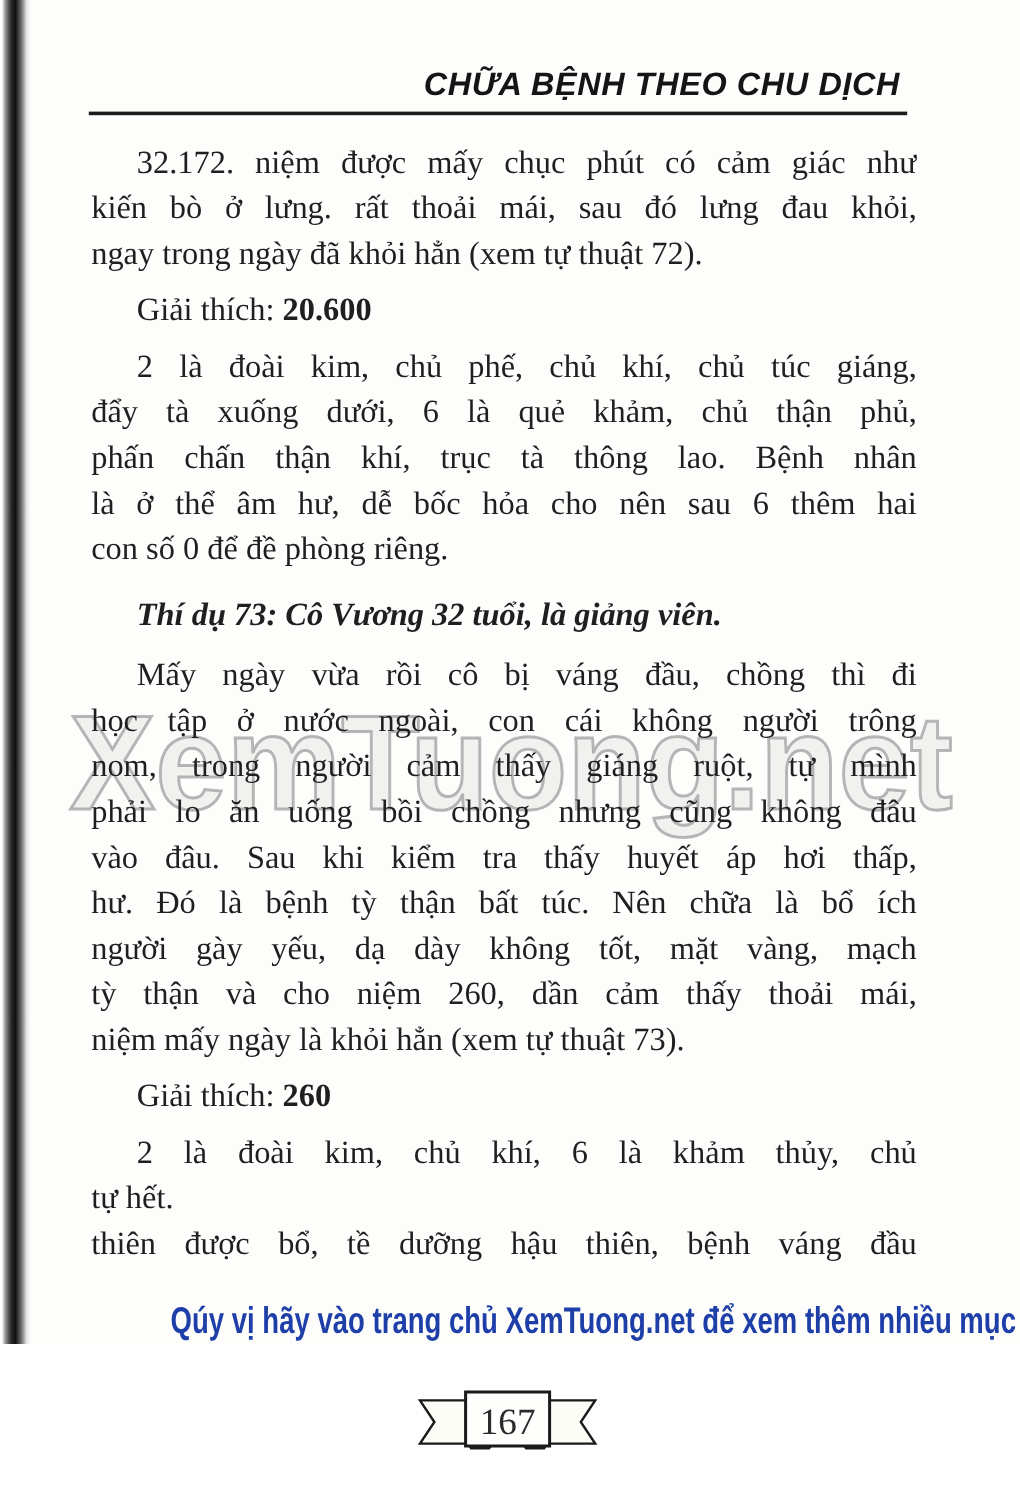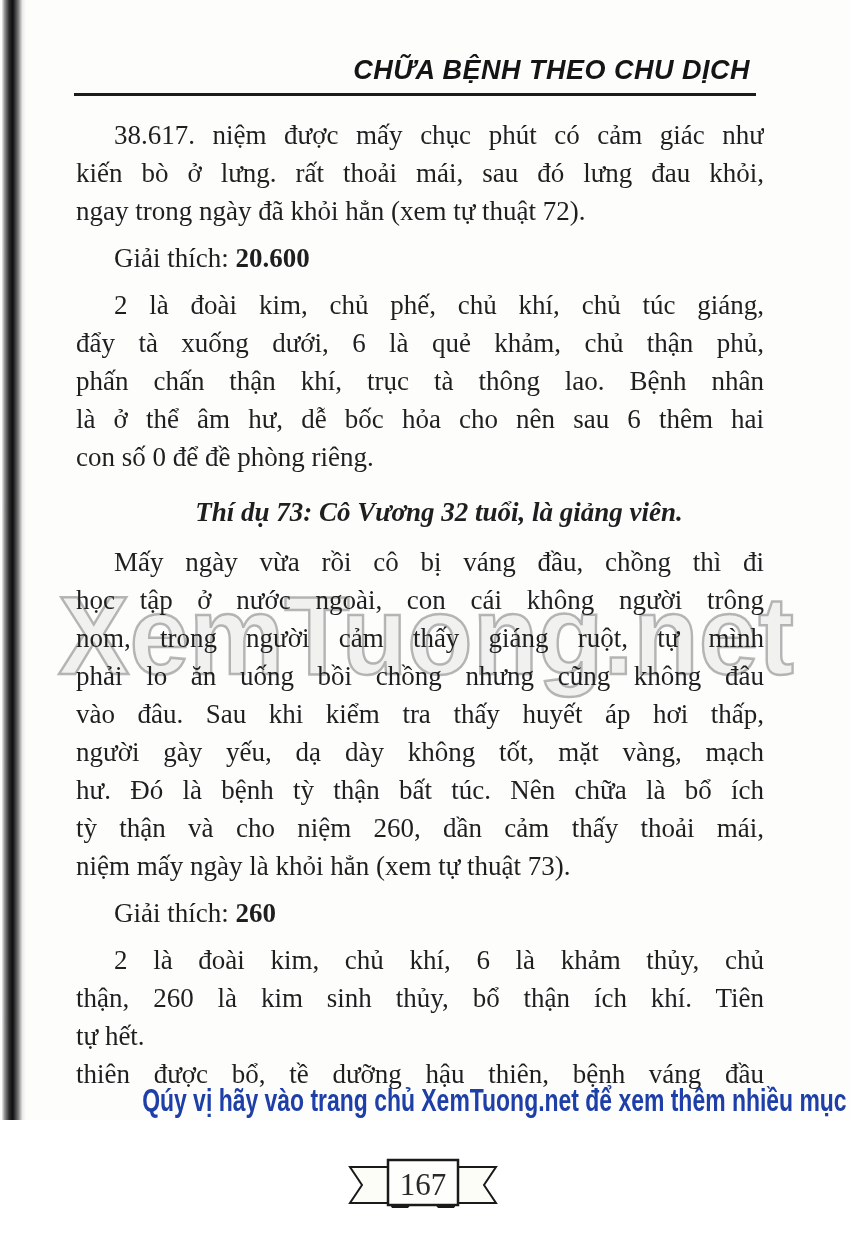--- a/index.html
+++ b/index.html
@@ -25,21 +25,21 @@
   
   .content{position:absolute;top:116px;left:76px;width:688px;z-index:2;
     font-size:27px;}
   .pline{height:38px;line-height:38px;overflow:hidden;text-align:justify;}
   .pline:not(.end)::after{content:"";display:inline-block;width:100%;}
   .pline.end{text-align:left;}
   .pline.first{text-indent:38px;}
   .label-line{height:38px;line-height:38px;margin:9px 0 9px;text-indent:38px;}
   .label-line b{font-weight:bold;}
   .heading-line{height:38px;line-height:38px;margin:17px 0 12px;text-indent:38px;
-    font-weight:bold;font-style:italic;text-align:center;}
+    font-weight:bold;font-style:italic;}
 
   
   .banner{position:absolute;left:348px;top:1151px;z-index:2;}
 
   
   .footer{position:absolute;left:0;right:0;bottom:1px;text-align:center;z-index:4;
     font-family:"Liberation Sans",sans-serif;font-weight:bold;font-size:31px;
     color:#1e3fa8;white-space:nowrap;}
   .footer .squeeze{display:inline-block;transform:scaleX(.74);transform-origin:center;}
 </style>
@@ -53,42 +53,41 @@
   <div class="header-title">CHỮA BỆNH THEO CHU DỊCH</div>
   <div class="header-rule"></div>
 
   <div class="watermark">
     <svg width="742" height="152">
       <text x="2" y="116" textLength="736" lengthAdjust="spacingAndGlyphs" font-family="Liberation Sans, sans-serif" font-weight="bold" font-size="112" fill="rgba(195,195,195,0.20)" stroke="rgba(125,125,125,0.55)" stroke-width="2.5">XemTuong.net</text>
     </svg>
   </div>
 
   <div class="content">
-      <div class="pline first">38.617. niệm được mấy chục phút có cảm giác như</div>
+      <div class="pline first">32.172. niệm được mấy chục phút có cảm giác như</div>
       <div class="pline">kiến bò ở lưng. rất thoải mái, sau đó lưng đau khỏi,</div>
       <div class="pline end">ngay trong ngày đã khỏi hẳn (xem tự thuật 72).</div>
       <div class="label-line"><span>Giải thích: </span><b>20.600</b></div>
       <div class="pline first">2 là đoài kim, chủ phế, chủ khí, chủ túc giáng,</div>
       <div class="pline">đẩy tà xuống dưới, 6 là quẻ khảm, chủ thận phủ,</div>
       <div class="pline">phấn chấn thận khí, trục tà thông lao. Bệnh nhân</div>
       <div class="pline">là ở thể âm hư, dễ bốc hỏa cho nên sau 6 thêm hai</div>
       <div class="pline end">con số 0 để đề phòng riêng.</div>
       <div class="heading-line">Thí dụ 73: Cô Vương 32 tuổi, là giảng viên.</div>
       <div class="pline first">Mấy ngày vừa rồi cô bị váng đầu, chồng thì đi</div>
       <div class="pline">học tập ở nước ngoài, con cái không người trông</div>
       <div class="pline">nom, trong người cảm thấy giáng ruột, tự mình</div>
       <div class="pline">phải lo ăn uống bồi chồng nhưng cũng không đâu</div>
       <div class="pline">vào đâu. Sau khi kiểm tra thấy huyết áp hơi thấp,</div>
+      <div class="pline">hư. Đó là bệnh tỳ thận bất túc. Nên chữa là bổ ích</div>
       <div class="pline">người gày yếu, dạ dày không tốt, mặt vàng, mạch</div>
-      <div class="pline">hư. Đó là bệnh tỳ thận bất túc. Nên chữa là bổ ích</div>
       <div class="pline">tỳ thận và cho niệm 260, dần cảm thấy thoải mái,</div>
       <div class="pline end">niệm mấy ngày là khỏi hẳn (xem tự thuật 73).</div>
       <div class="label-line"><span>Giải thích: </span><b>260</b></div>
       <div class="pline first">2 là đoài kim, chủ khí, 6 là khảm thủy, chủ</div>
-      <div class="pline">thận, 260 là kim sinh thủy, bổ thận ích khí. Tiên</div>
       <div class="pline end">tự hết.</div>
       <div class="pline">thiên được bổ, tề dưỡng hậu thiên, bệnh váng đầu</div>
     </div>
 
   <div class="banner">
     <svg width="150" height="60" viewBox="0 0 150 60">
       <polygon points="2,16 42,16 42,52 2,52 14,34" fill="#fdfdf8" stroke="#1a1a1a" stroke-width="2"></polygon>
       <polygon points="148,16 108,16 108,52 148,52 136,34" fill="#fdfdf8" stroke="#1a1a1a" stroke-width="2"></polygon>
       <polygon points="41,52 64,52 60,57 44,57" fill="#1a1a1a"></polygon>
       <polygon points="86,52 109,52 106,57 90,57" fill="#1a1a1a"></polygon>

